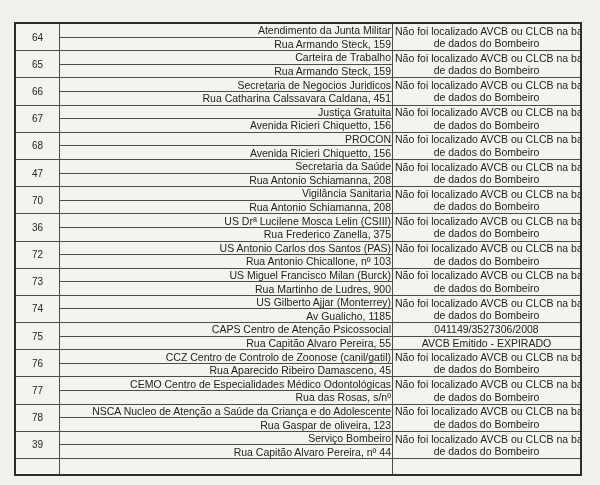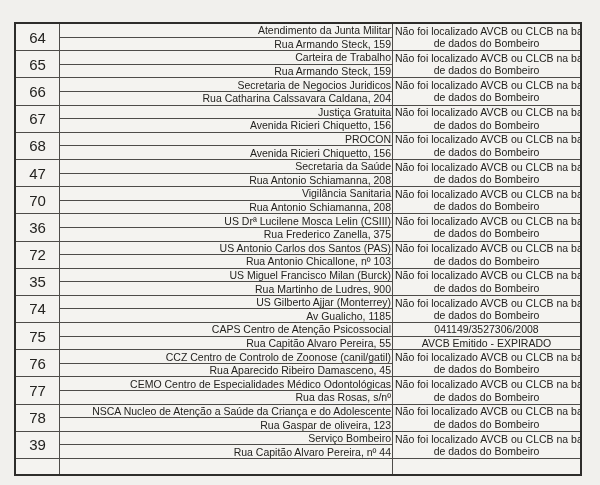--- a/index.html
+++ b/index.html
@@ -26,21 +26,21 @@
   }
   .scan-table td {
     border: 1px solid #4e4c49;
     overflow: hidden;
     white-space: nowrap;
   }
   .c-num {
     width: 41px;
     text-align: center;
     vertical-align: middle;
-    font-size: 15px;
+    font-size: 10px;
     color: #242320;
   }
   .c-name, .c-addr {
     width: 326px;
     height: 12.6px;
     padding: 0 1px 0 5px;
     text-align: right;
     vertical-align: middle;
     font-size: 10.5px;
     line-height: 12px;
@@ -94,21 +94,21 @@
 
   <tr>
     <td class="c-num" rowspan="2">66</td>
     <td class="c-name">Secretaria de Negocios Juridicos</td>
   <td class="c-status" rowspan="2">
           <div class="status-line">Não foi localizado AVCB ou CLCB na base</div>
           <div class="status-line">de dados do Bombeiro</div>
         </td>
       </tr>
   <tr>
-    <td class="c-addr">Rua Catharina Calssavara Caldana, 204</td>
+    <td class="c-addr">Rua Catharina Calssavara Caldana, 451</td>
   </tr>
 
   <tr>
     <td class="c-num" rowspan="2">67</td>
     <td class="c-name">Justiça Gratuita</td>
   <td class="c-status" rowspan="2">
           <div class="status-line">Não foi localizado AVCB ou CLCB na base</div>
           <div class="status-line">de dados do Bombeiro</div>
         </td>
       </tr>
@@ -170,21 +170,21 @@
   <td class="c-status" rowspan="2">
           <div class="status-line">Não foi localizado AVCB ou CLCB na base</div>
           <div class="status-line">de dados do Bombeiro</div>
         </td>
       </tr>
   <tr>
     <td class="c-addr">Rua Antonio Chicallone, nº 103</td>
   </tr>
 
   <tr>
-    <td class="c-num" rowspan="2">35</td>
+    <td class="c-num" rowspan="2">73</td>
     <td class="c-name">US Miguel Francisco Milan (Burck)</td>
   <td class="c-status" rowspan="2">
           <div class="status-line">Não foi localizado AVCB ou CLCB na base</div>
           <div class="status-line">de dados do Bombeiro</div>
         </td>
       </tr>
   <tr>
     <td class="c-addr">Rua Martinho de Ludres, 900</td>
   </tr>
 

